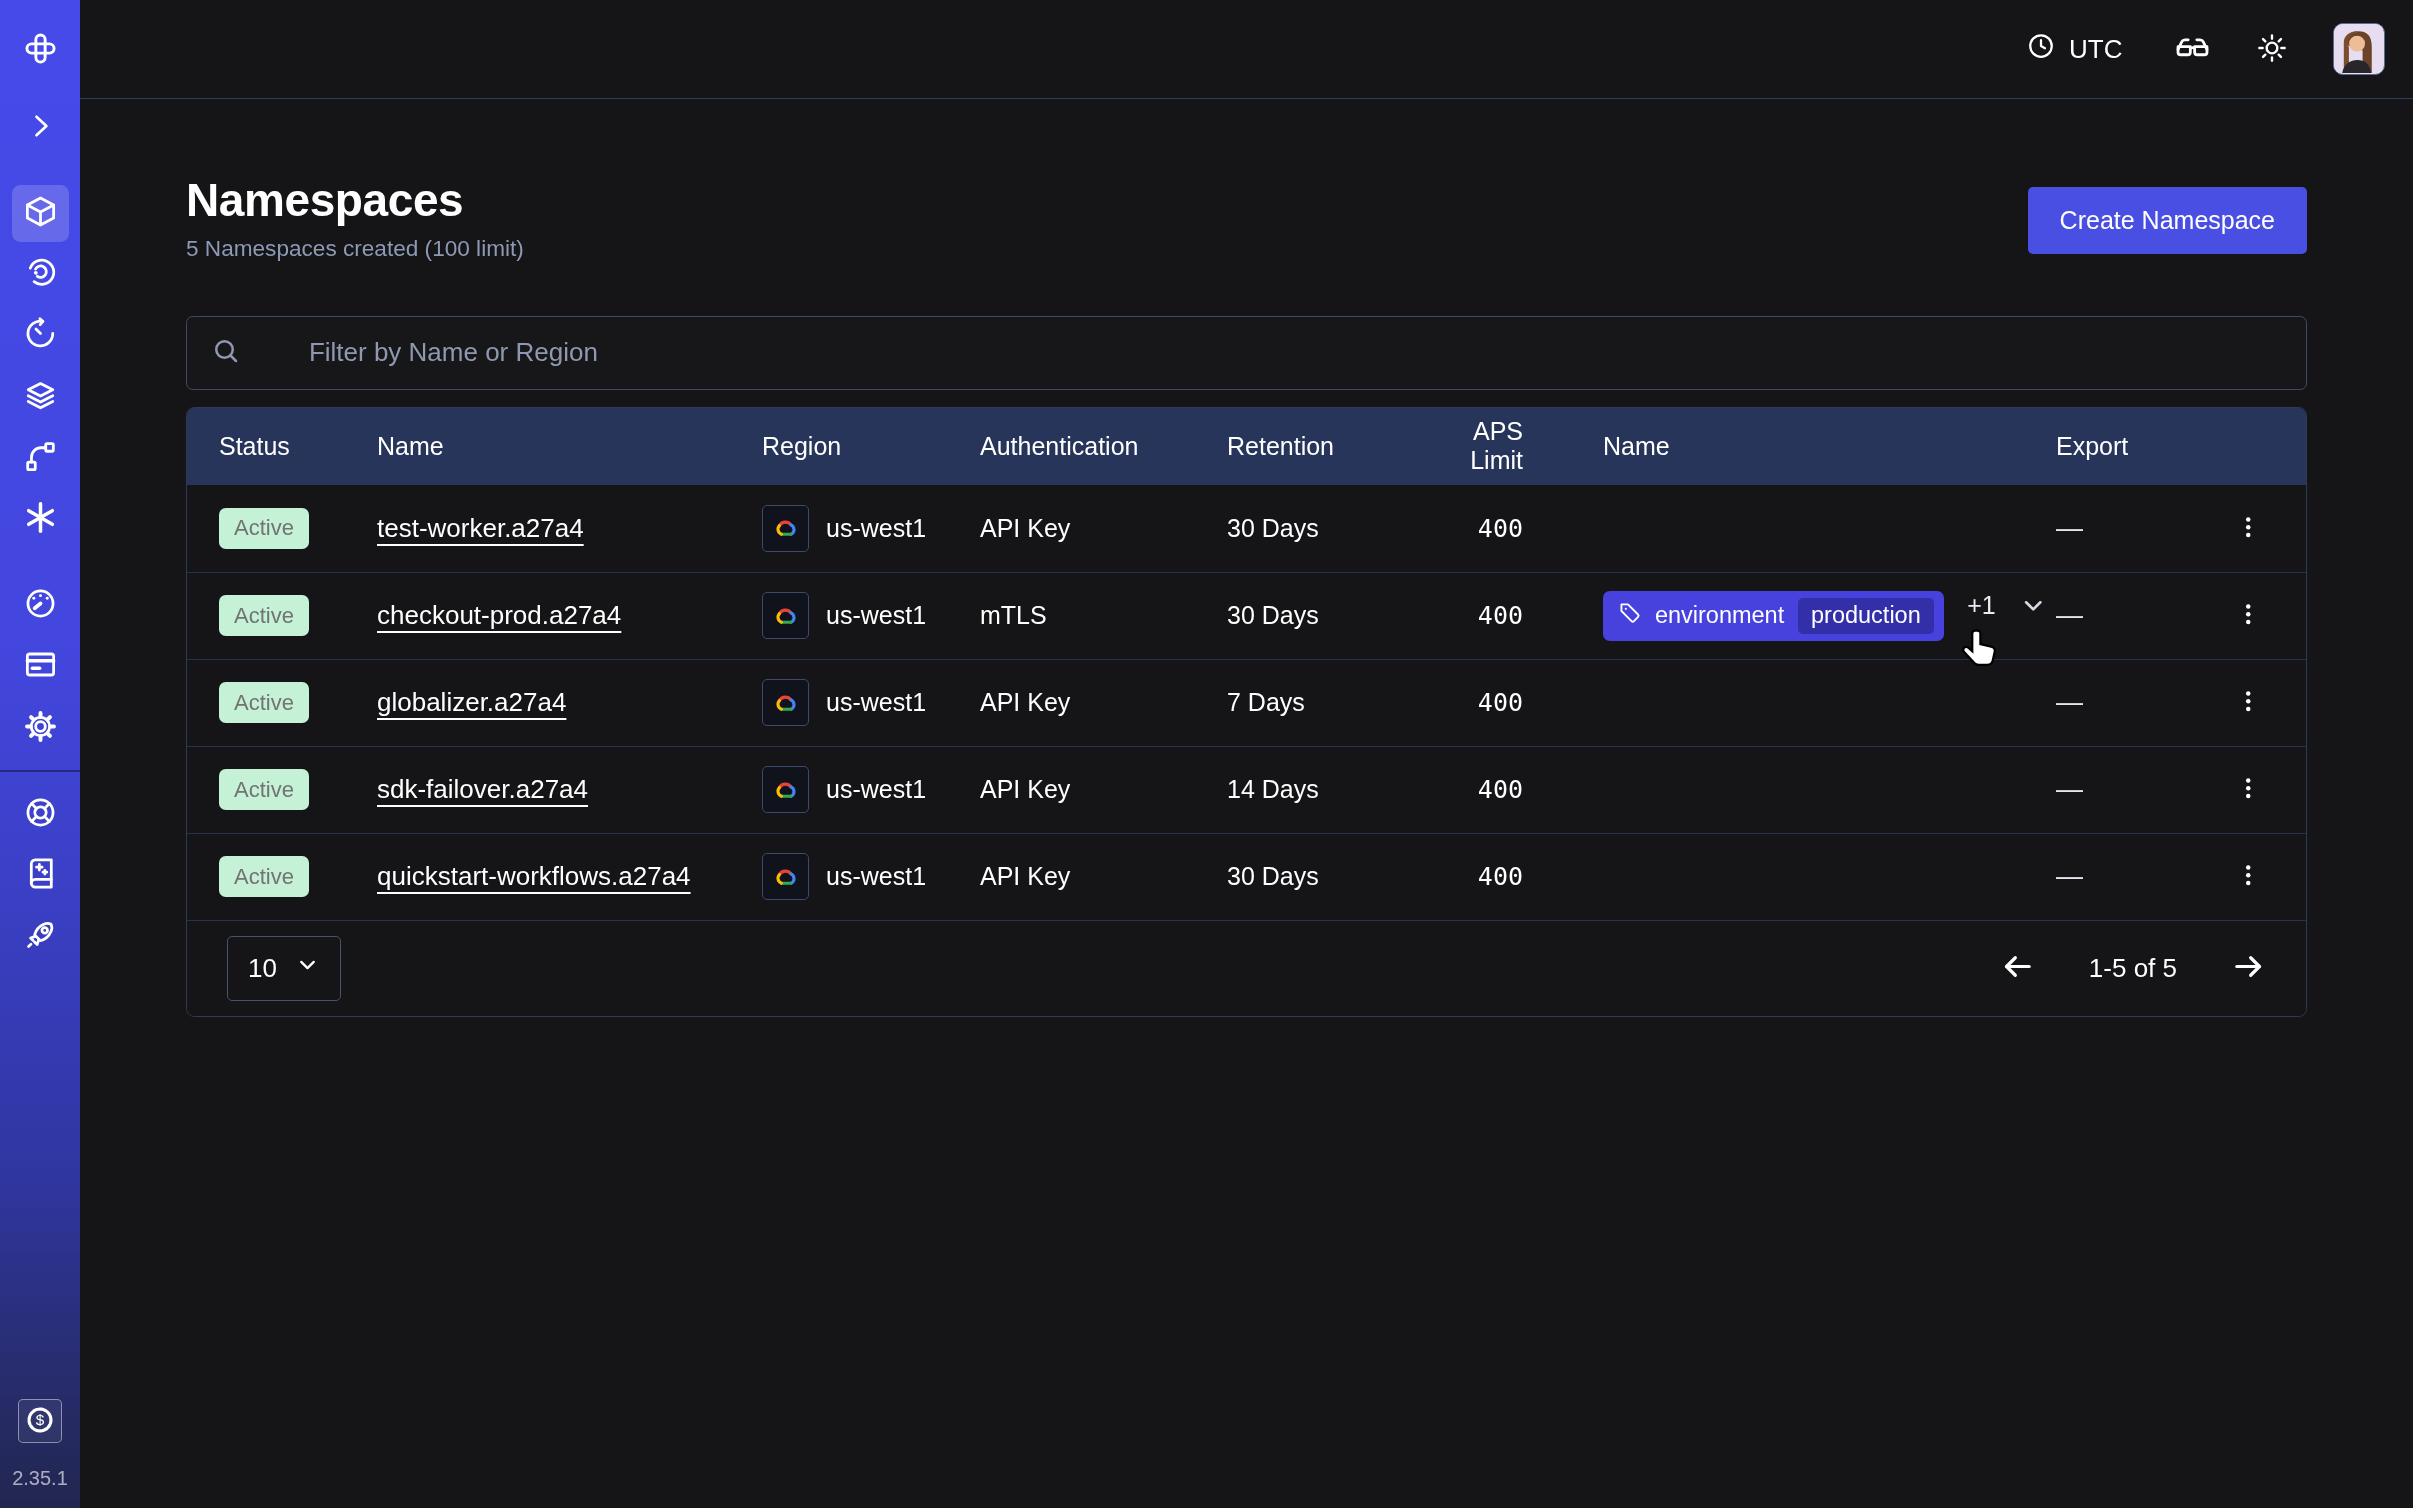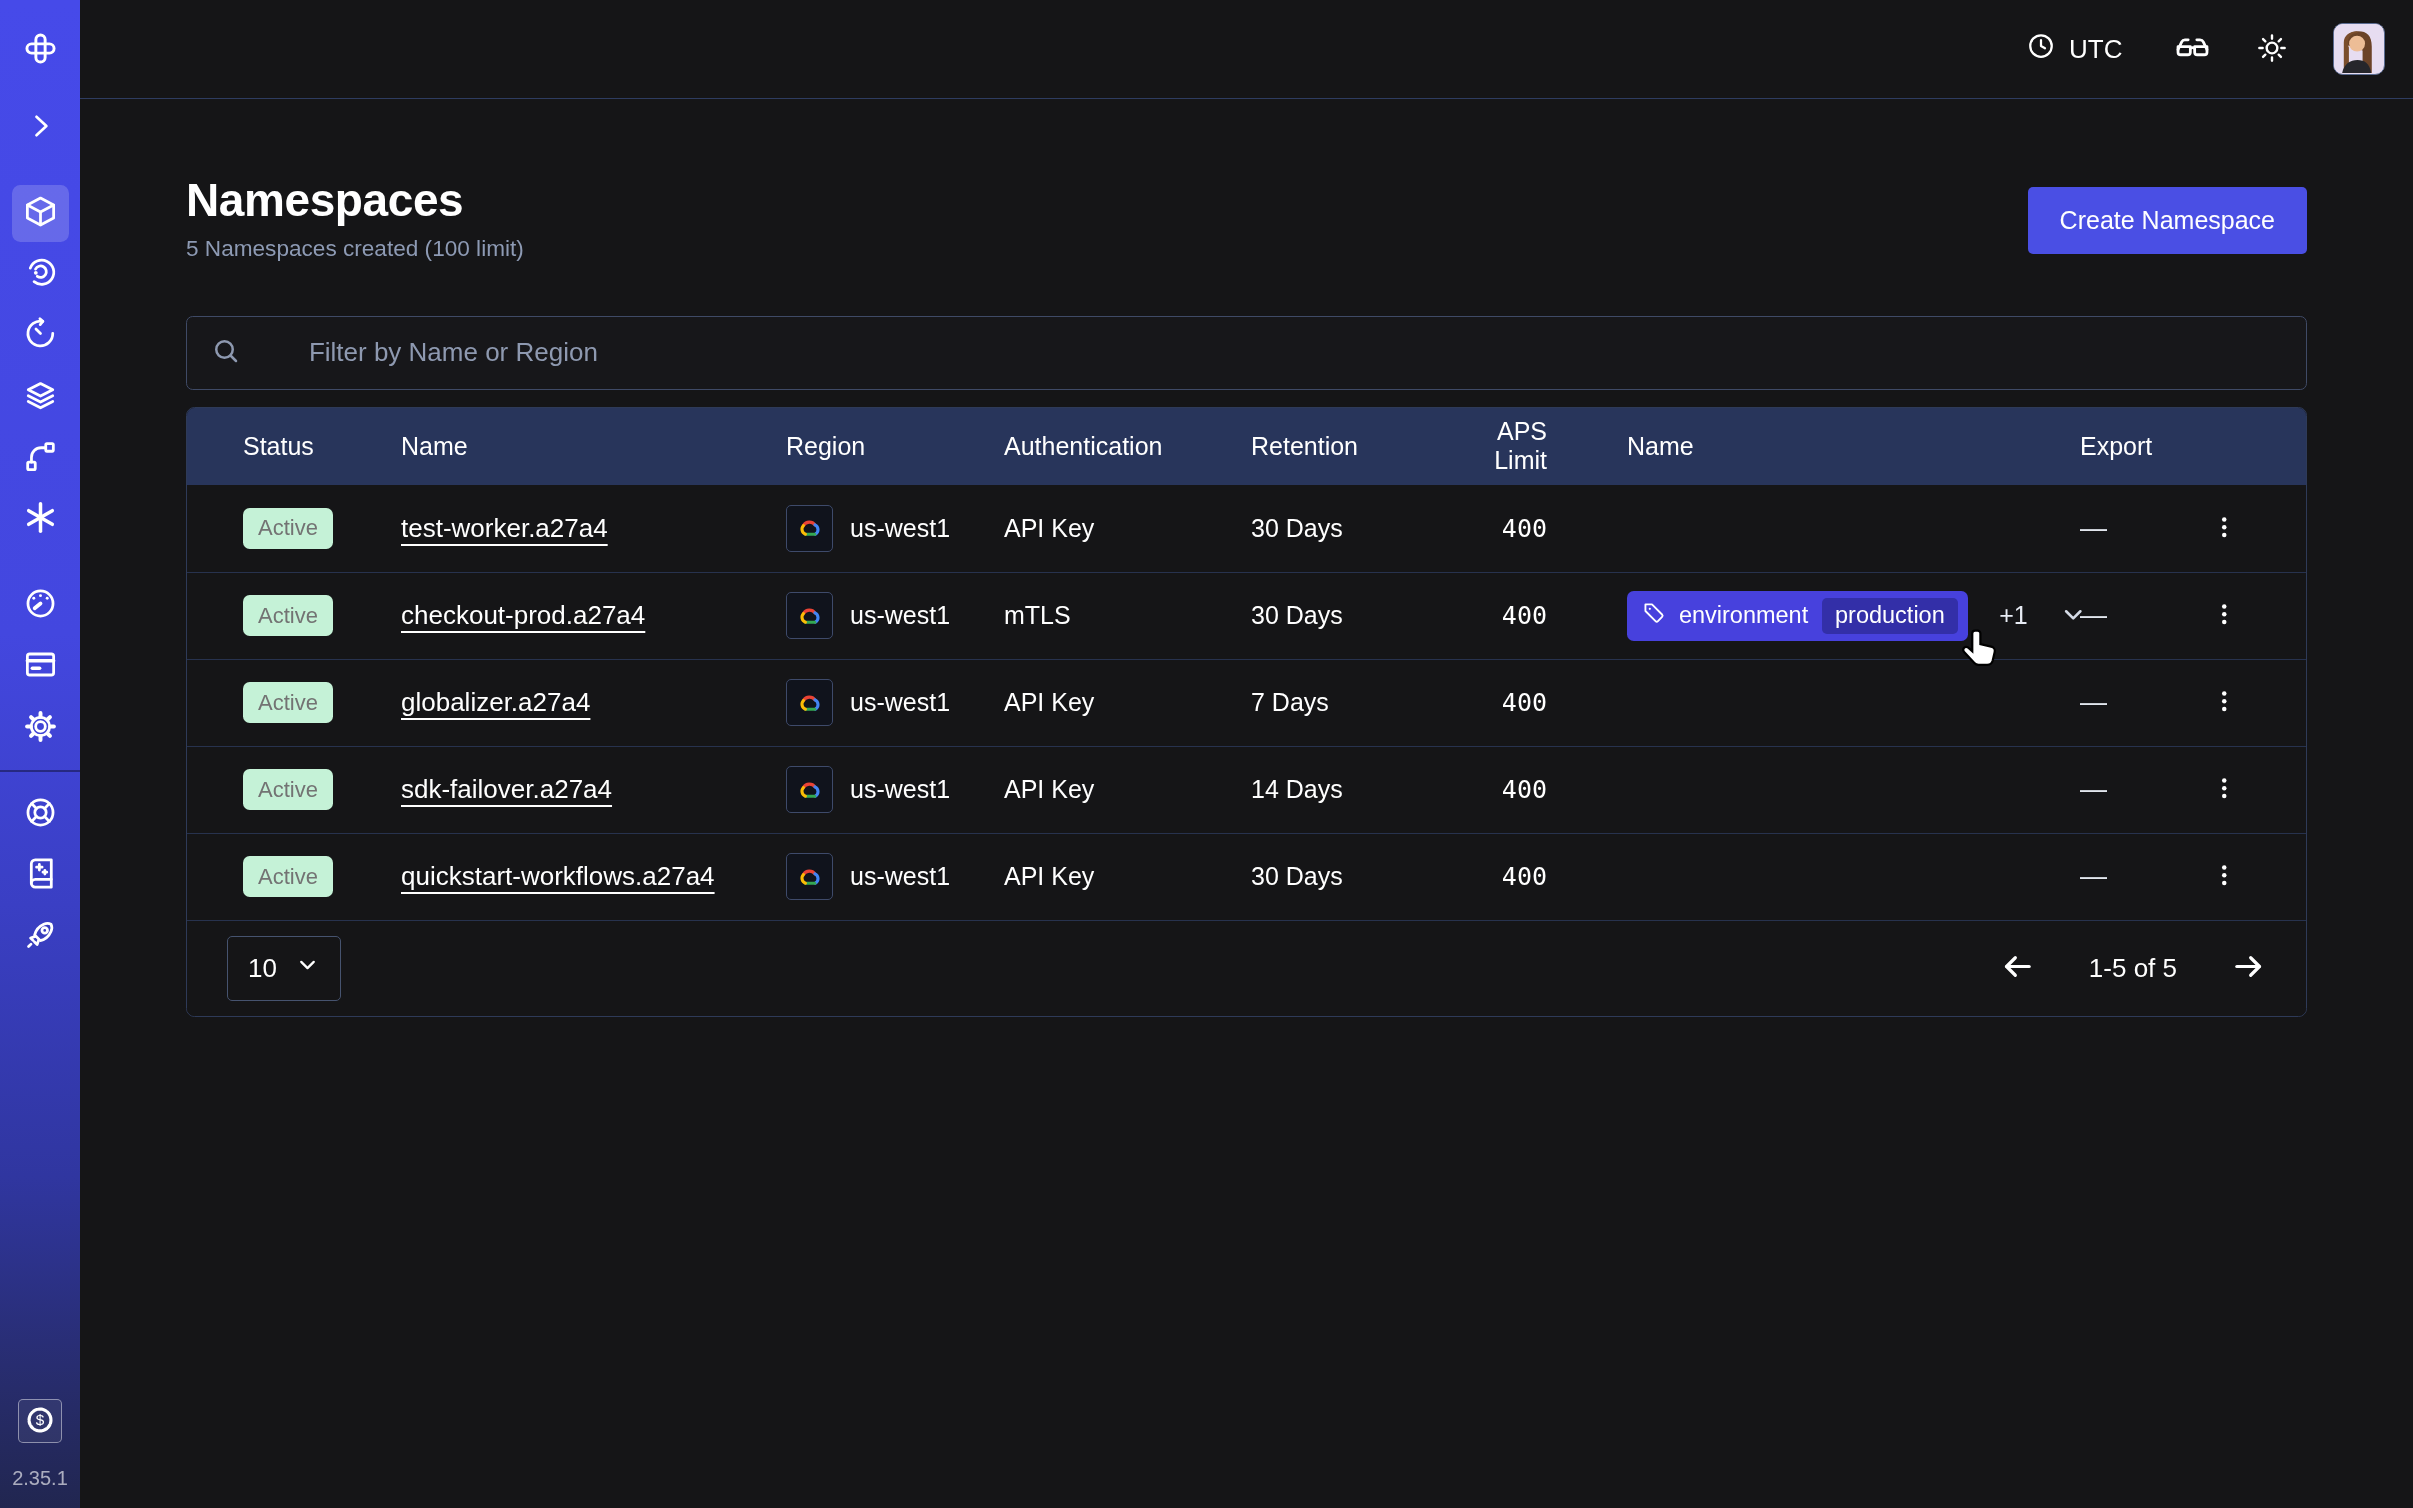--- a/index.html
+++ b/index.html
@@ -44,35 +44,35 @@
   .filter{margin-top:54px;height:74px;border:1.7px solid #3f4a66;border-radius:6.7px;background:#17171a;
           display:flex;align-items:center;gap:18.4px;padding:0 23.5px;}
   .filter svg{stroke:#8e99b0;fill:none;stroke-width:2;stroke-linecap:round;}
   .filter input{flex:1;background:transparent;border:none;outline:none;color:#e8ecf4;
                 font-size:26px;font-family:inherit;margin-left:48px;}
   .filter input::placeholder{color:#8e99b0;opacity:1;}
 
   
   .table{margin-top:17px;border:1.7px solid #2e3a58;border-radius:8.4px;overflow:hidden;}
   .thead,.trow{display:grid;grid-template-columns:158px 385px 218px 247px 190px 106px 533px 1fr;
-               align-items:center;padding:0 56px;}
+               align-items:center;padding:0 32px;}
   .thead{background:#28355b;height:77px;font-size:25px;font-weight:500;color:#fff;}
   .th-aps{text-align:right;}
   .th-tags,.cell-tags{padding-left:80px;}
   .trow{height:87px;font-size:25px;border-top:1.7px solid #27324e;background:#151517;}
   .trow:first-child{border-top:none;}
   .status-badge{display:inline-block;background:#c5f2d7;color:#737373;font-size:22px;font-weight:500;
                 padding:7.5px 15px;border-radius:6.7px;}
   .name-link{color:#fff;font-size:26px;text-decoration:underline;text-underline-offset:6.7px;
              text-decoration-thickness:1.7px;cursor:pointer;}
   .cell-region{display:flex;align-items:center;gap:17px;}
   .gcp-box{width:47px;height:47px;border:1.7px solid #3e4a6a;border-radius:5px;background:#10131c;
            display:flex;align-items:center;justify-content:center;}
   .cell-aps{font-family:"DejaVu Sans Mono",monospace;font-size:25px;text-align:right;}
-  .cell-tags{display:flex;align-items:center;gap:31px;}
+  .cell-tags{display:flex;align-items:flex-start;gap:23px;}
   .tag-pill{display:flex;align-items:center;gap:13.4px;background:#4741dd;border-radius:6.7px;
             padding:7.5px 10px 7.5px 15px;font-size:23.5px;cursor:pointer;}
   .tag-pill svg{stroke:#fff;fill:none;stroke-width:1.9;stroke-linejoin:round;}
   .tag-value{background:#332fa8;border-radius:5px;padding:4.2px 13.4px;}
   .tag-more{font-size:25px;color:#e7ebf4;}
   .tag-expand{background:none;border:none;padding:0;display:flex;cursor:pointer;}
   .tag-expand svg{stroke:#d4daе6;stroke:#d4dae6;fill:none;stroke-width:2.2;stroke-linecap:round;stroke-linejoin:round;}
   .cell-export{display:flex;align-items:center;justify-content:space-between;padding-right:6.7px;}
   .dash{color:#e2e6ee;font-size:27px;}
   .kebab-btn{background:none;border:none;padding:5px;display:flex;cursor:pointer;}

